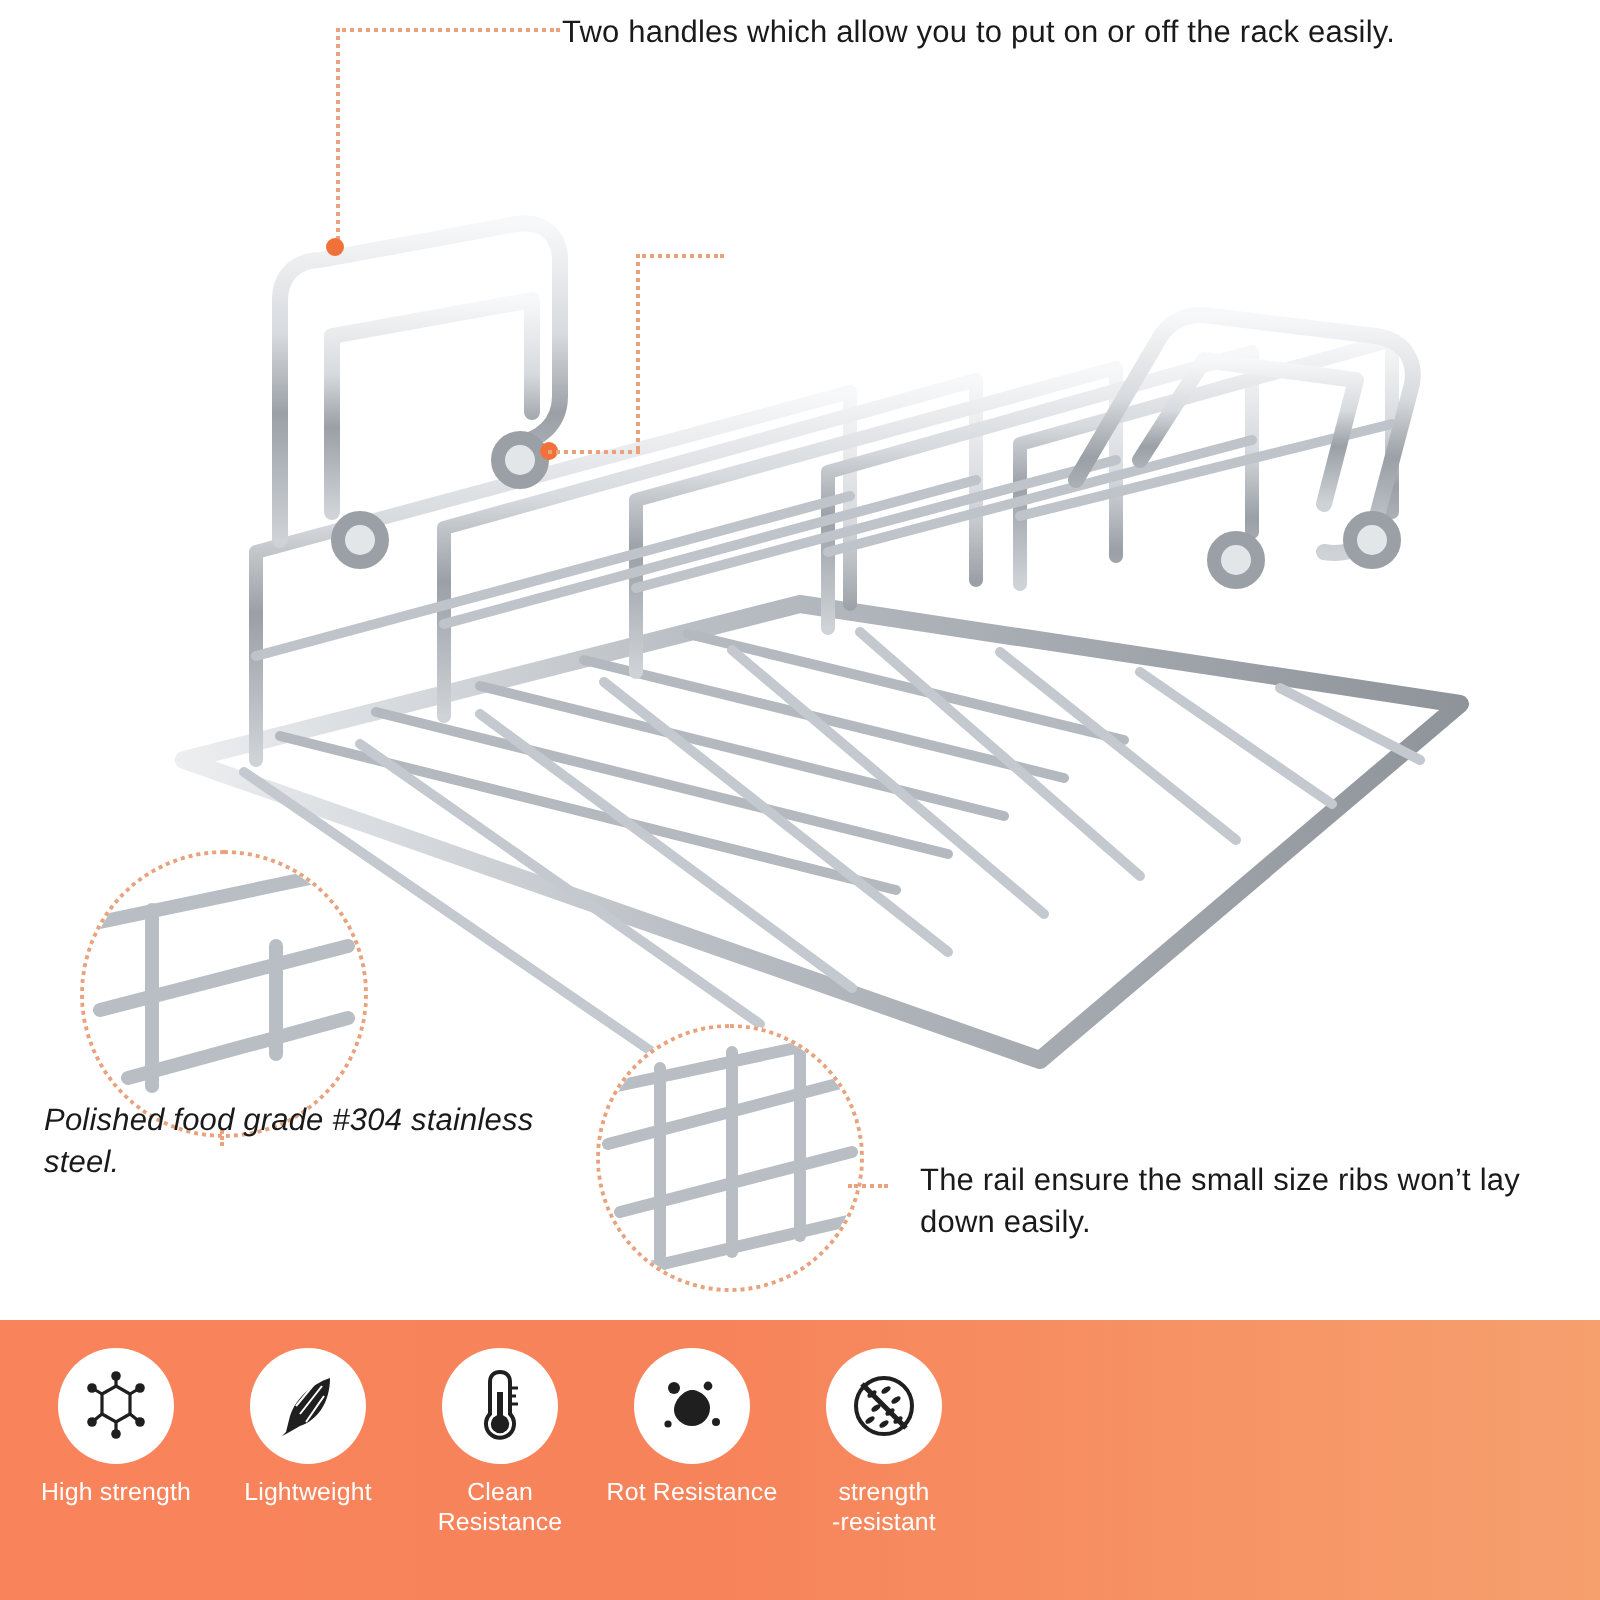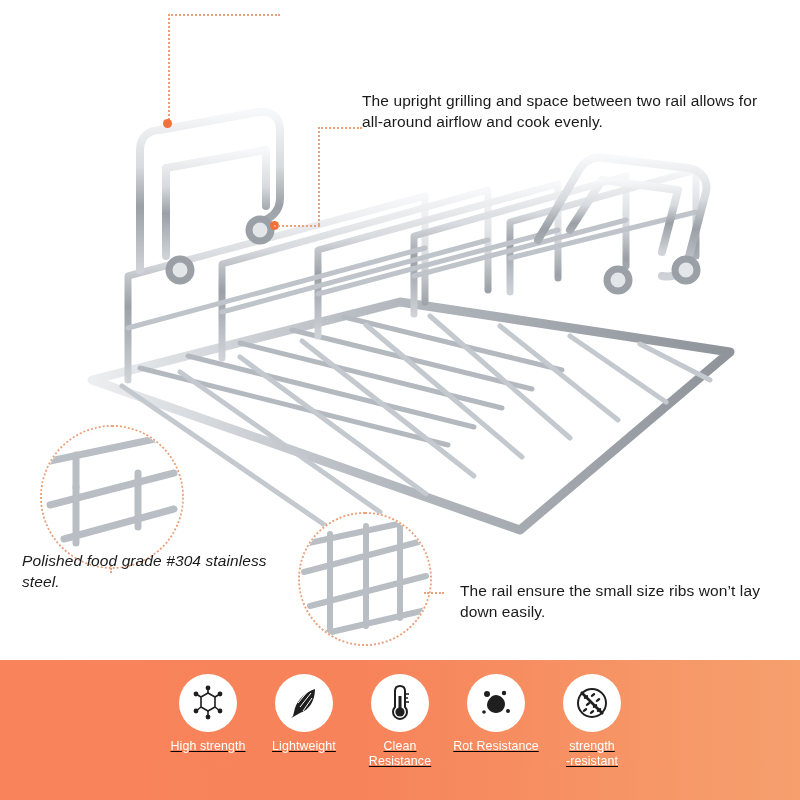--- a/index.html
+++ b/index.html
@@ -41,22 +41,22 @@
   .mag{position:absolute;border-radius:50%;overflow:hidden;border:2px dotted #E9A27B;background:#fff;}
   #mag1{left:40px;top:425px;width:140px;height:140px;}
   #mag2{left:298px;top:512px;width:130px;height:130px;}
 
   
   .featurebar{
     position:absolute;left:0;bottom:0;width:800px;height:140px;
     background:linear-gradient(90deg,#F9845B 0%,#F7835A 45%,#F6A06E 100%);
   }
   .features{
-    display:flex;align-items:flex-start;justify-content:center;
-    padding:14px 10px 0 10px;height:126px;box-sizing:border-box;text-decoration:underline;
+    display:flex;align-items:flex-start;justify-content:flex-start;
+    padding:14px 10px 0 10px;height:126px;box-sizing:border-box;
   }
   .feature{
     width:96px;display:flex;flex-direction:column;align-items:center;
     text-align:center;
   }
   .fi{
     width:58px;height:58px;border-radius:50%;background:#ffffff;
     display:flex;align-items:center;justify-content:center;
     margin-bottom:7px;
   }
@@ -185,21 +185,21 @@
 
   <div class="leader" style="left:318px;top:127px;width:44px;"></div>
   <div class="leaderv" style="left:318px;top:127px;height:98px;"></div>
   <div class="dot" style="left:270px;top:221px;"></div>
   <div class="leader" style="left:274px;top:225px;width:46px;"></div>
 
   <div class="leaderv" style="left:110px;top:565px;height:8px;"></div>
 
   <div class="leader" style="left:424px;top:592px;width:20px;"></div>
 
-  <div class="callout" id="c2">The upright grilling and space between two rail allows for all-around airflow and cook evenly.</div>
+  <div class="callout" id="c1">Two handles which allow you to put on or off the rack easily.</div>
   <div class="callout" id="c3">Polished food grade #304 stainless steel.</div>
   <div class="callout" id="c4">The rail ensure the small size ribs won’t lay down easily.</div>
 
   <div class="featurebar">
     <div class="features">
 
       <div class="feature">
         <div class="fi">
           <svg width="36" height="36" viewBox="0 0 36 36">
             <g fill="none" stroke="#1f1f1f" stroke-width="1.6">

